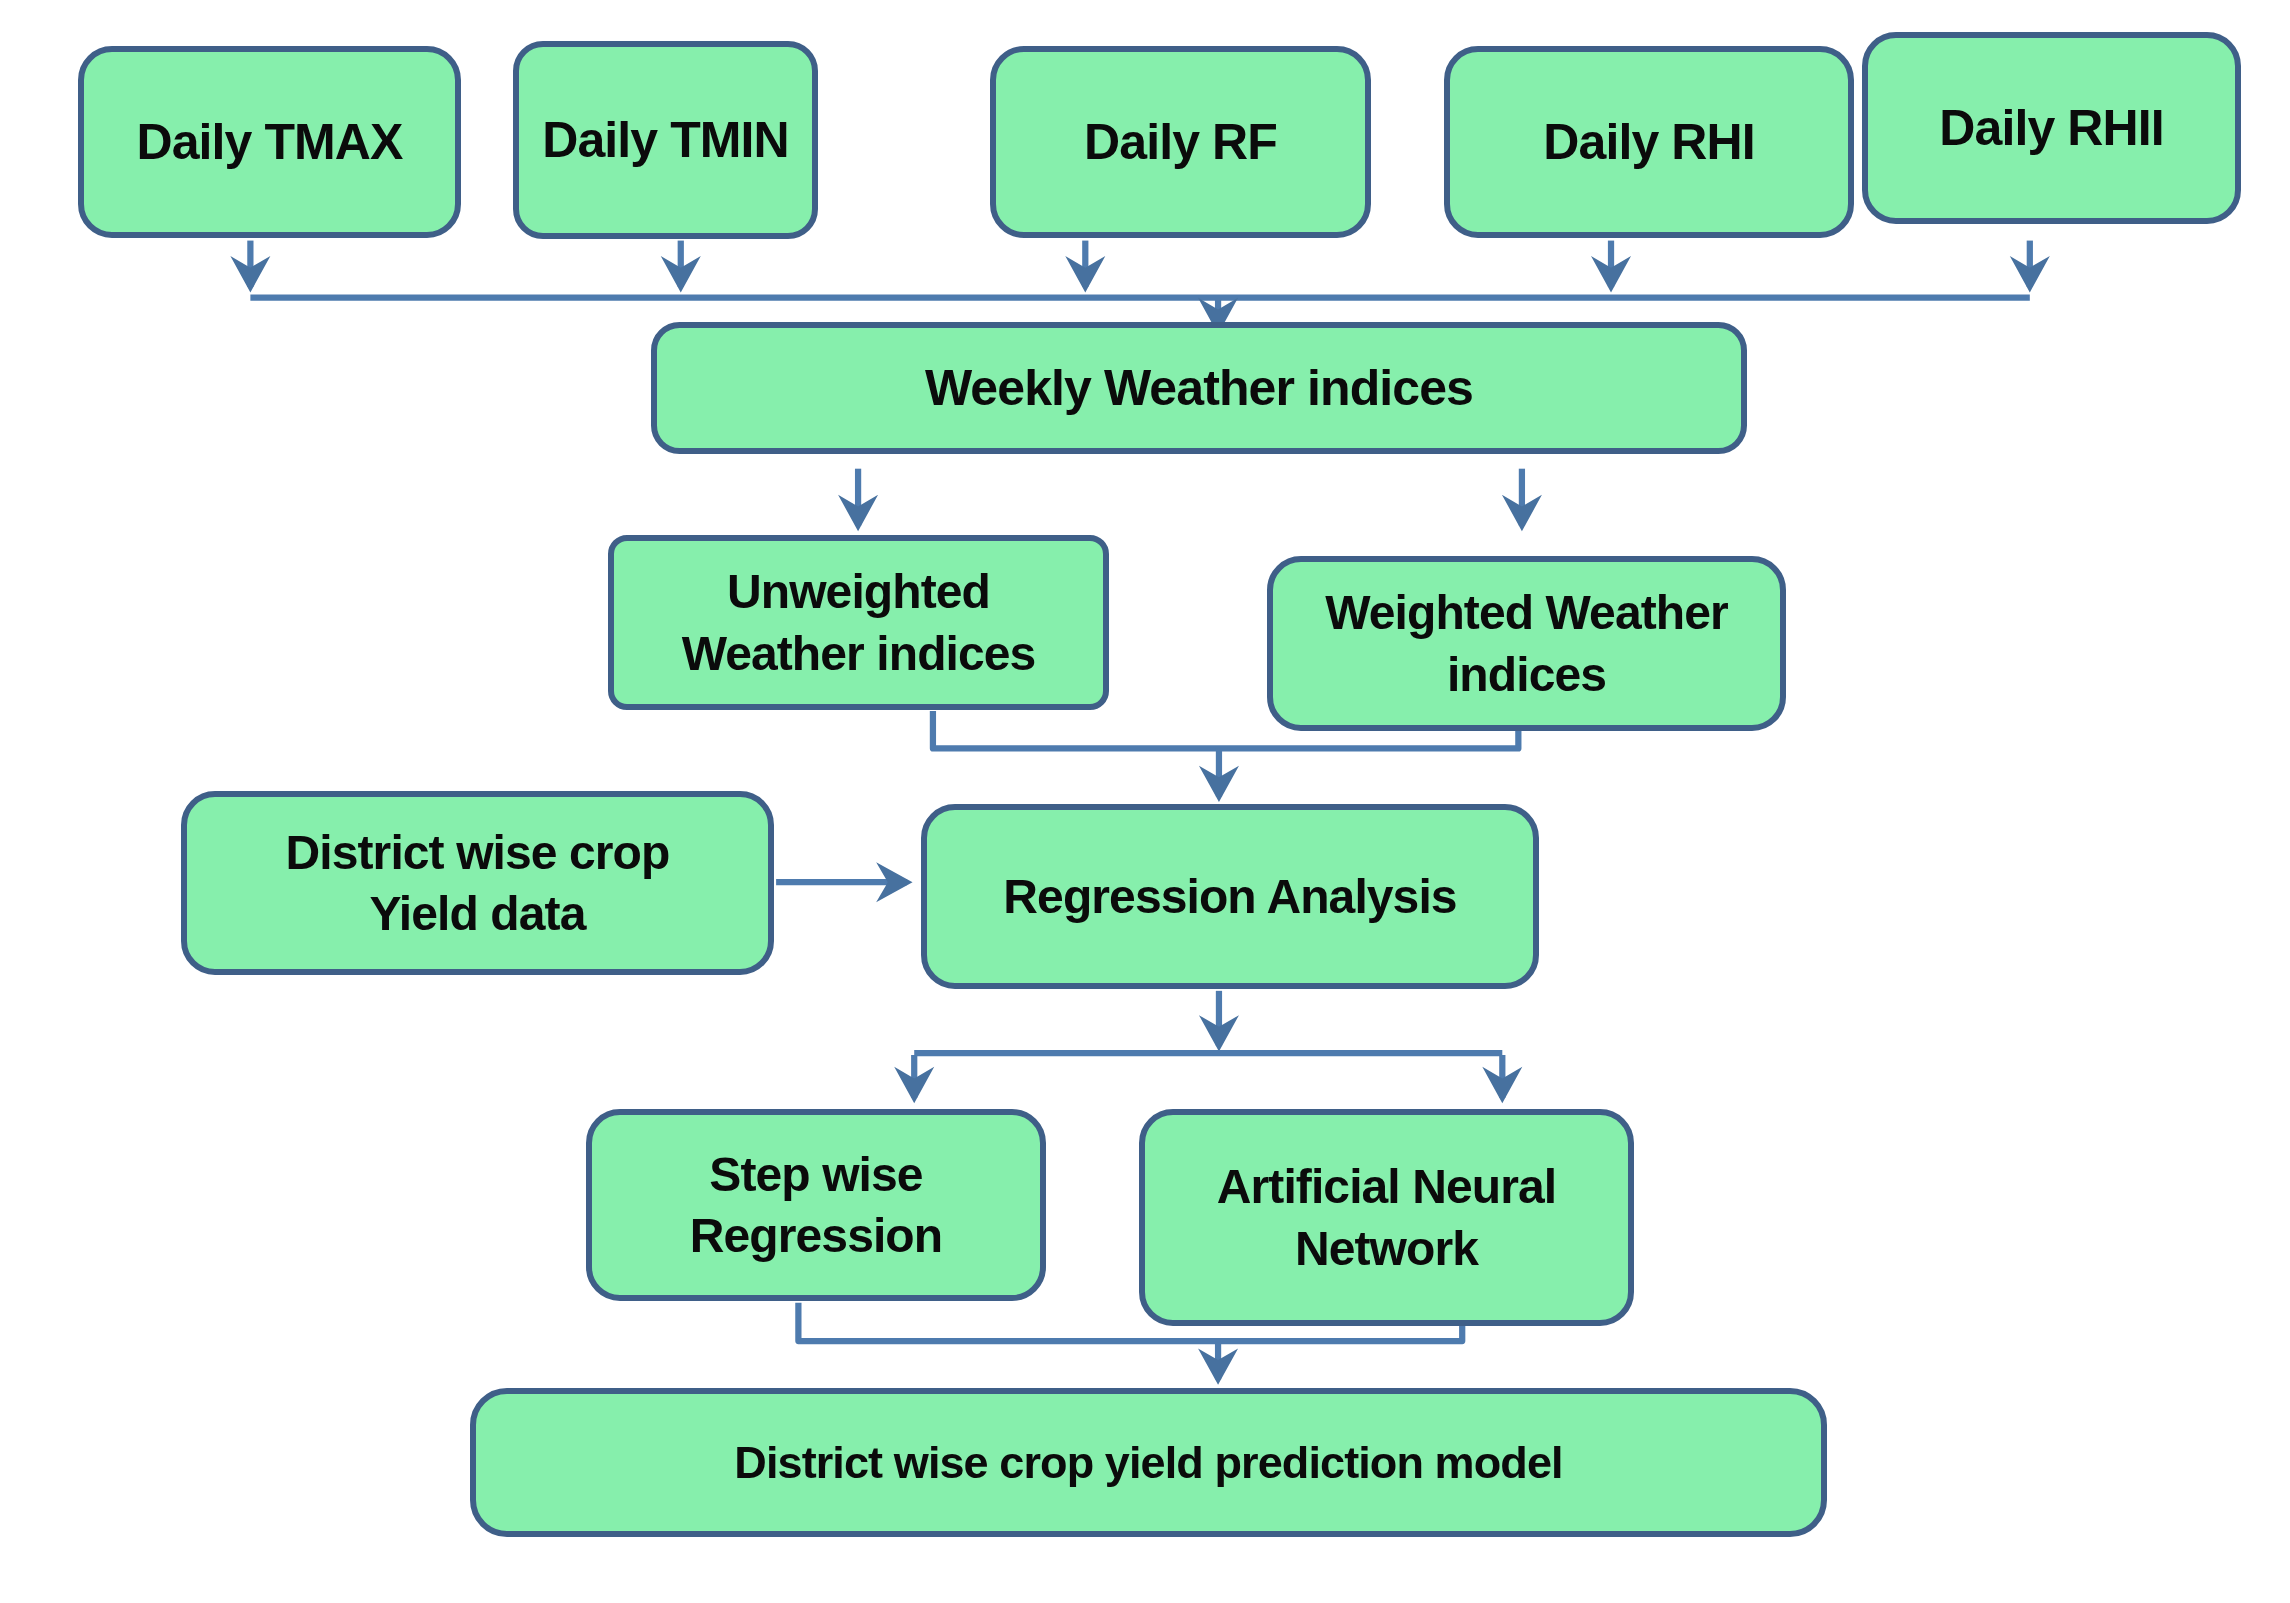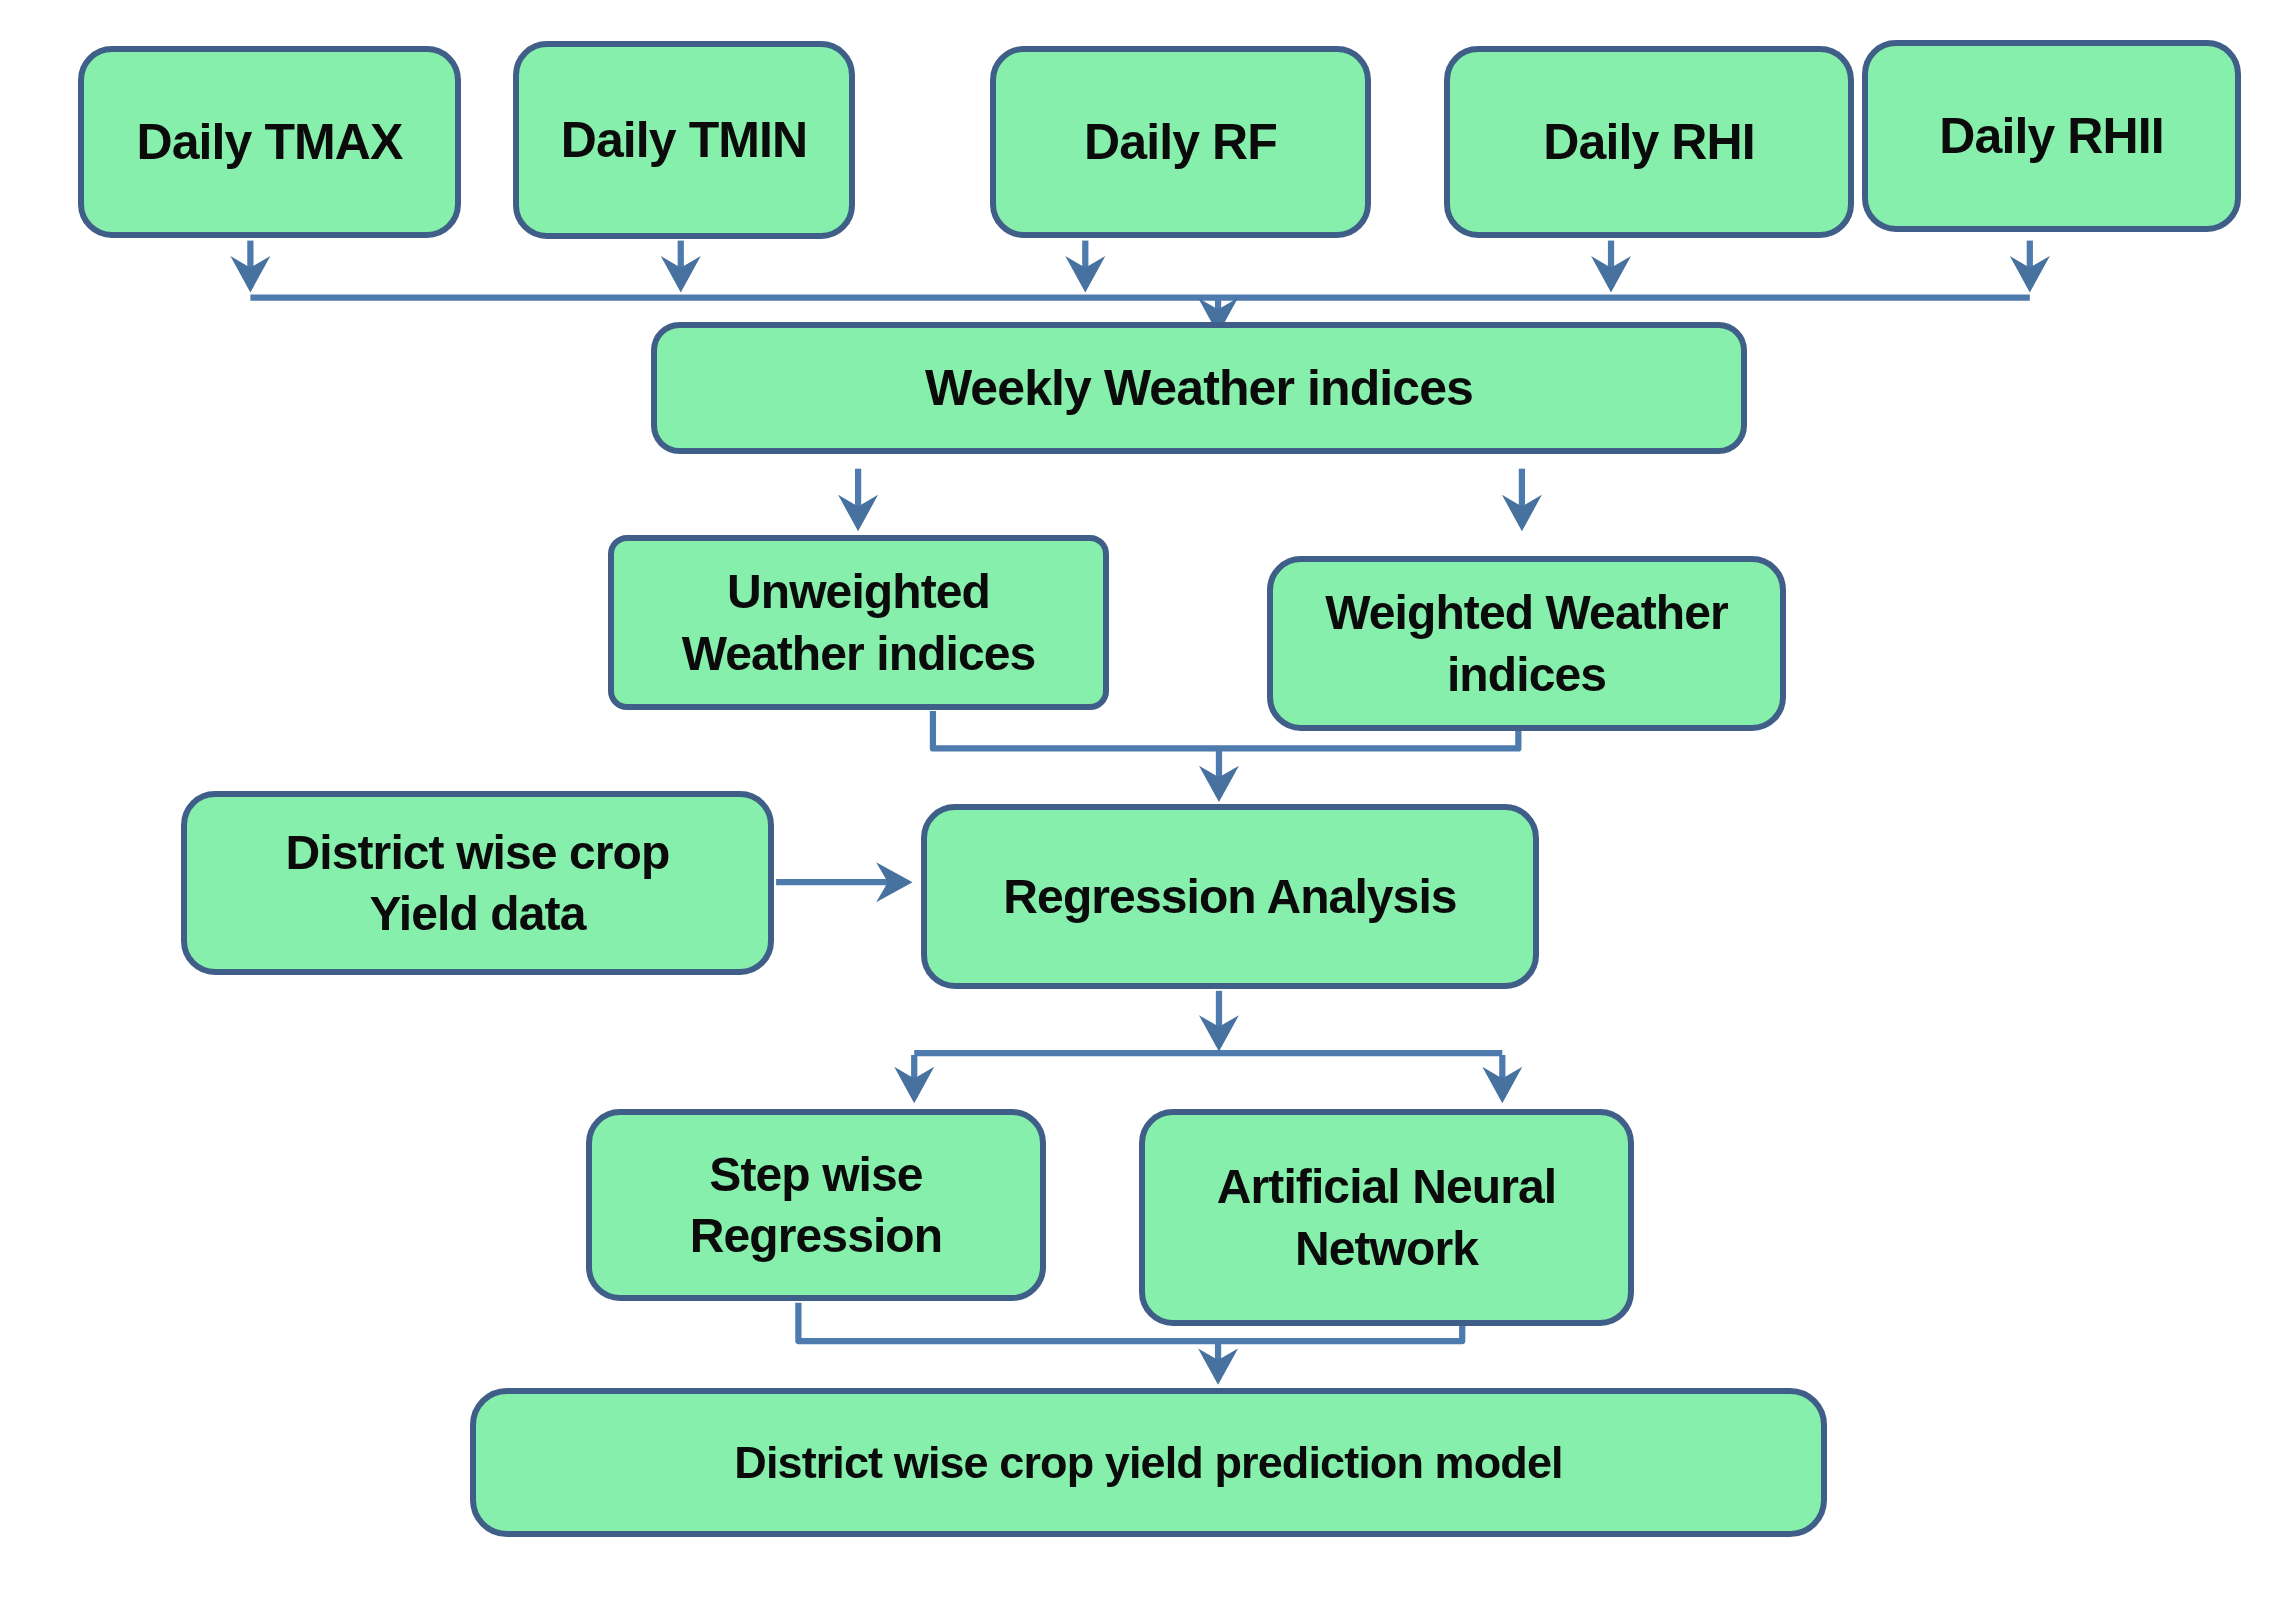--- a/index.html
+++ b/index.html
@@ -85,30 +85,30 @@
     <line class="edge" x1="1026" y1="1184" x2="1026" y2="1232" marker-end="url(#ah)"></line>
     <line class="edge" x1="1686" y1="1184" x2="1686" y2="1232" marker-end="url(#ah)"></line>
 
     <polyline class="edge" points="896,1462 896,1505 1641,1505 1641,1462"></polyline>
     <line class="edge" x1="1367" y1="1507" x2="1367" y2="1548" marker-end="url(#ah)"></line>
   </svg>
 
   <div class="box" style="left:78px; top:46px; width:383px; height:192px;">
     <span>Daily TMAX</span>
   </div>
-  <div class="box" style="left:513px; top:41px; width:342px; height:198px;">
+  <div class="box" style="left:513px; top:41px; width:305px; height:198px;border-radius:30px;">
     <span>Daily TMIN</span>
   </div>
   <div class="box" style="left:990px; top:46px; width:381px; height:192px;">
     <span>Daily RF</span>
   </div>
   <div class="box" style="left:1444px; top:46px; width:410px; height:192px;">
     <span>Daily RHI</span>
   </div>
-  <div class="box" style="left:1862px; top:40px; width:379px; height:192px;">
+  <div class="box" style="left:1862px; top:32px; width:379px; height:192px;">
     <span>Daily RHII</span>
   </div>
 
   <div class="box" style="left:651px; top:322px; width:1096px; height:132px; border-radius:28.5px;">
     <span>Weekly Weather indices</span>
   </div>
 
   <div class="box fs54" style="left:608px; top:535px; width:501px; height:175px;border-radius:19px;">
     <span>Unweighted
 Weather indices</span>

